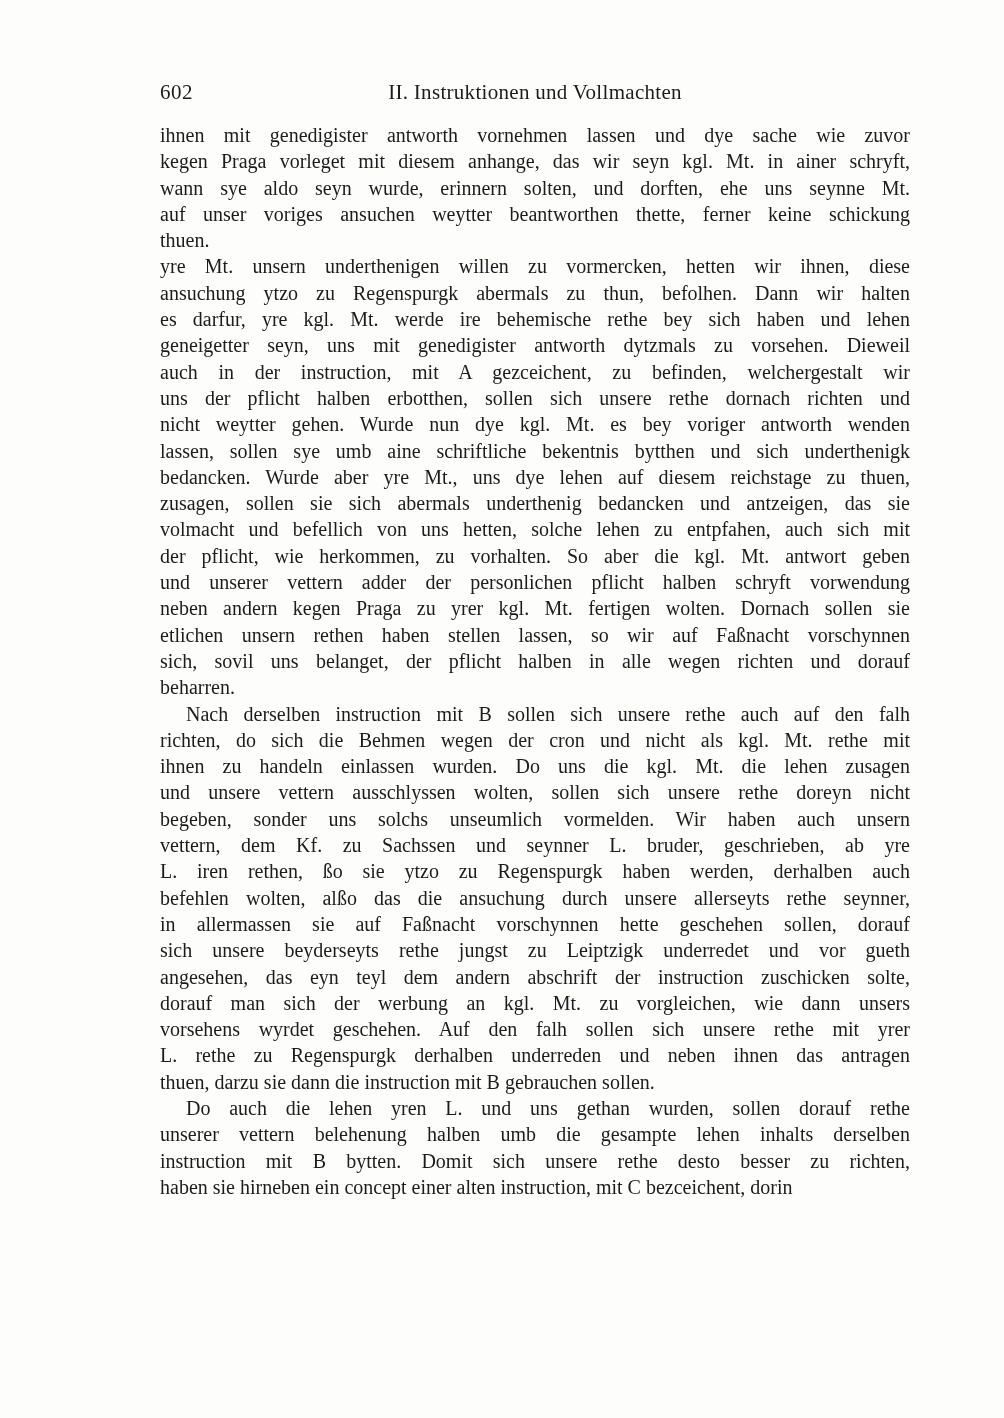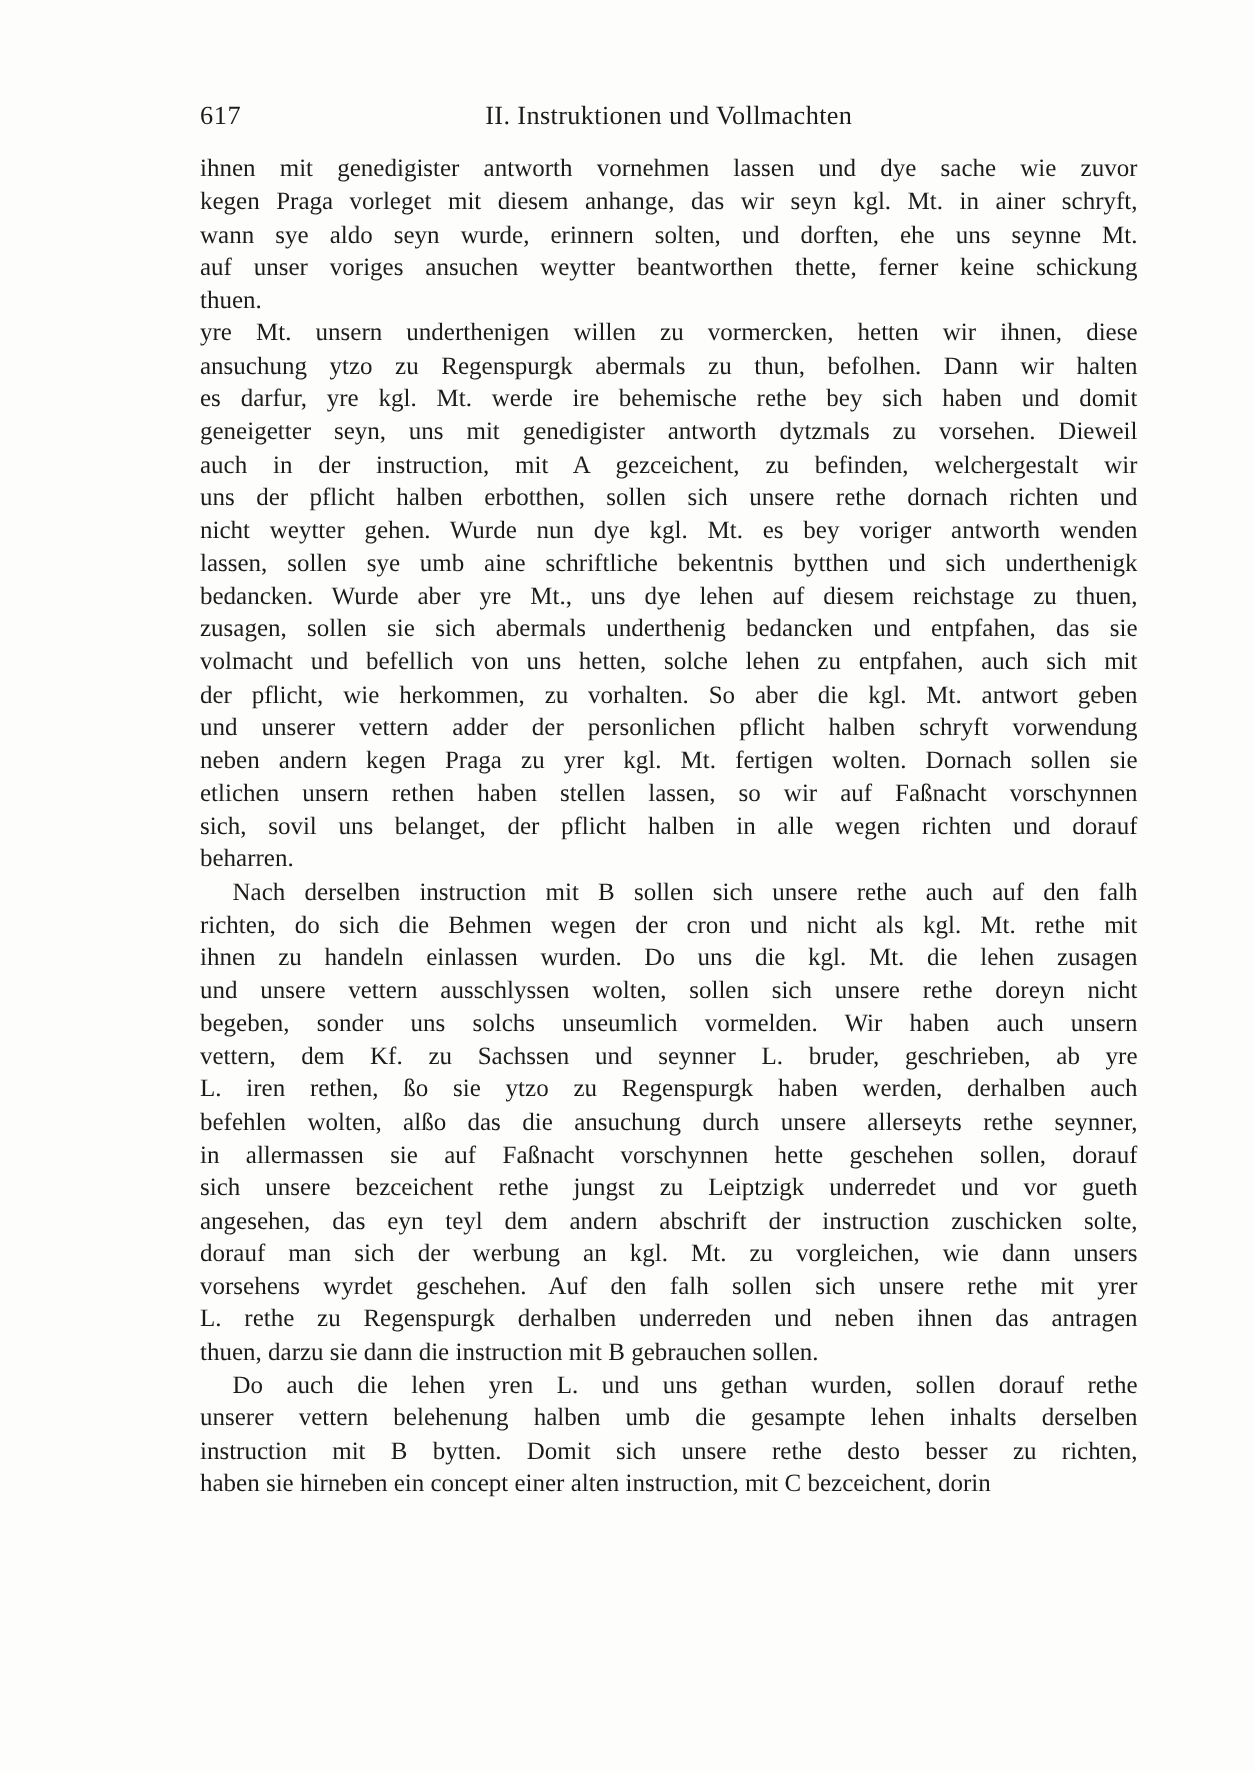--- a/index.html
+++ b/index.html
@@ -66,63 +66,63 @@
   }
   .tl.indent {
     padding-left: 26px;
   }
 </style>
 </head>
 <body>
 
 <div class="page" style="background: rgb(253, 253, 252); color: rgb(28, 28, 28);">
   <div class="running-head">
-    <span class="page-number">617</span>
+    <span class="page-number">602</span>
     <span class="running-title">II. Instruktionen und Vollmachten</span>
   </div>
 
   <div class="text-block">
 
   <div class="paragraph">
         <div class="tl justwrap">ihnen mit genedigister antworth vornehmen lassen und dye sache wie zuvor</div>
         <div class="tl justwrap">kegen Praga vorleget mit diesem anhange, das wir seyn kgl. Mt. in ainer schryft,</div>
         <div class="tl justwrap">wann sye aldo seyn wurde, erinnern solten, und dorften, ehe uns seynne Mt.</div>
         <div class="tl justwrap">auf unser voriges ansuchen weytter beantworthen thette, ferner keine schickung</div>
         <div class="tl justwrap last">thuen.</div>
       </div>
       <div class="paragraph">
         <div class="tl justwrap">yre Mt. unsern underthenigen willen zu vormercken, hetten wir ihnen, diese</div>
         <div class="tl justwrap">ansuchung ytzo zu Regenspurgk abermals zu thun, befolhen. Dann wir halten</div>
-        <div class="tl justwrap">es darfur, yre kgl. Mt. werde ire behemische rethe bey sich haben und domit</div>
+        <div class="tl justwrap">es darfur, yre kgl. Mt. werde ire behemische rethe bey sich haben und lehen</div>
         <div class="tl justwrap">geneigetter seyn, uns mit genedigister antworth dytzmals zu vorsehen. Dieweil</div>
         <div class="tl justwrap">auch in der instruction, mit A gezceichent, zu befinden, welchergestalt wir</div>
         <div class="tl justwrap">uns der pflicht halben erbotthen, sollen sich unsere rethe dornach richten und</div>
         <div class="tl justwrap">nicht weytter gehen. Wurde nun dye kgl. Mt. es bey voriger antworth wenden</div>
         <div class="tl justwrap">lassen, sollen sye umb aine schriftliche bekentnis bytthen und sich underthenigk</div>
         <div class="tl justwrap">bedancken. Wurde aber yre Mt., uns dye lehen auf diesem reichstage zu thuen,</div>
-        <div class="tl justwrap">zusagen, sollen sie sich abermals underthenig bedancken und entpfahen, das sie</div>
+        <div class="tl justwrap">zusagen, sollen sie sich abermals underthenig bedancken und antzeigen, das sie</div>
         <div class="tl justwrap">volmacht und befellich von uns hetten, solche lehen zu entpfahen, auch sich mit</div>
         <div class="tl justwrap">der pflicht, wie herkommen, zu vorhalten. So aber die kgl. Mt. antwort geben</div>
         <div class="tl justwrap">und unserer vettern adder der personlichen pflicht halben schryft vorwendung</div>
         <div class="tl justwrap">neben andern kegen Praga zu yrer kgl. Mt. fertigen wolten. Dornach sollen sie</div>
         <div class="tl justwrap">etlichen unsern rethen haben stellen lassen, so wir auf Faßnacht vorschynnen</div>
         <div class="tl justwrap">sich, sovil uns belanget, der pflicht halben in alle wegen richten und dorauf</div>
         <div class="tl justwrap last">beharren.</div>
       </div>
       <div class="paragraph">
         <div class="tl justwrap indent">Nach derselben instruction mit B sollen sich unsere rethe auch auf den falh</div>
         <div class="tl justwrap">richten, do sich die Behmen wegen der cron und nicht als kgl. Mt. rethe mit</div>
         <div class="tl justwrap">ihnen zu handeln einlassen wurden. Do uns die kgl. Mt. die lehen zusagen</div>
         <div class="tl justwrap">und unsere vettern ausschlyssen wolten, sollen sich unsere rethe doreyn nicht</div>
         <div class="tl justwrap">begeben, sonder uns solchs unseumlich vormelden. Wir haben auch unsern</div>
         <div class="tl justwrap">vettern, dem Kf. zu Sachssen und seynner L. bruder, geschrieben, ab yre</div>
         <div class="tl justwrap">L. iren rethen, ßo sie ytzo zu Regenspurgk haben werden, derhalben auch</div>
         <div class="tl justwrap">befehlen wolten, alßo das die ansuchung durch unsere allerseyts rethe seynner,</div>
         <div class="tl justwrap">in allermassen sie auf Faßnacht vorschynnen hette geschehen sollen, dorauf</div>
-        <div class="tl justwrap">sich unsere bezceichent rethe jungst zu Leiptzigk underredet und vor gueth</div>
+        <div class="tl justwrap">sich unsere beyderseyts rethe jungst zu Leiptzigk underredet und vor gueth</div>
         <div class="tl justwrap">angesehen, das eyn teyl dem andern abschrift der instruction zuschicken solte,</div>
         <div class="tl justwrap">dorauf man sich der werbung an kgl. Mt. zu vorgleichen, wie dann unsers</div>
         <div class="tl justwrap">vorsehens wyrdet geschehen. Auf den falh sollen sich unsere rethe mit yrer</div>
         <div class="tl justwrap">L. rethe zu Regenspurgk derhalben underreden und neben ihnen das antragen</div>
         <div class="tl justwrap last">thuen, darzu sie dann die instruction mit B gebrauchen sollen.</div>
       </div>
       <div class="paragraph">
         <div class="tl justwrap indent">Do auch die lehen yren L. und uns gethan wurden, sollen dorauf rethe</div>
         <div class="tl justwrap">unserer vettern belehenung halben umb die gesampte lehen inhalts derselben</div>
         <div class="tl justwrap">instruction mit B bytten. Domit sich unsere rethe desto besser zu richten,</div>

